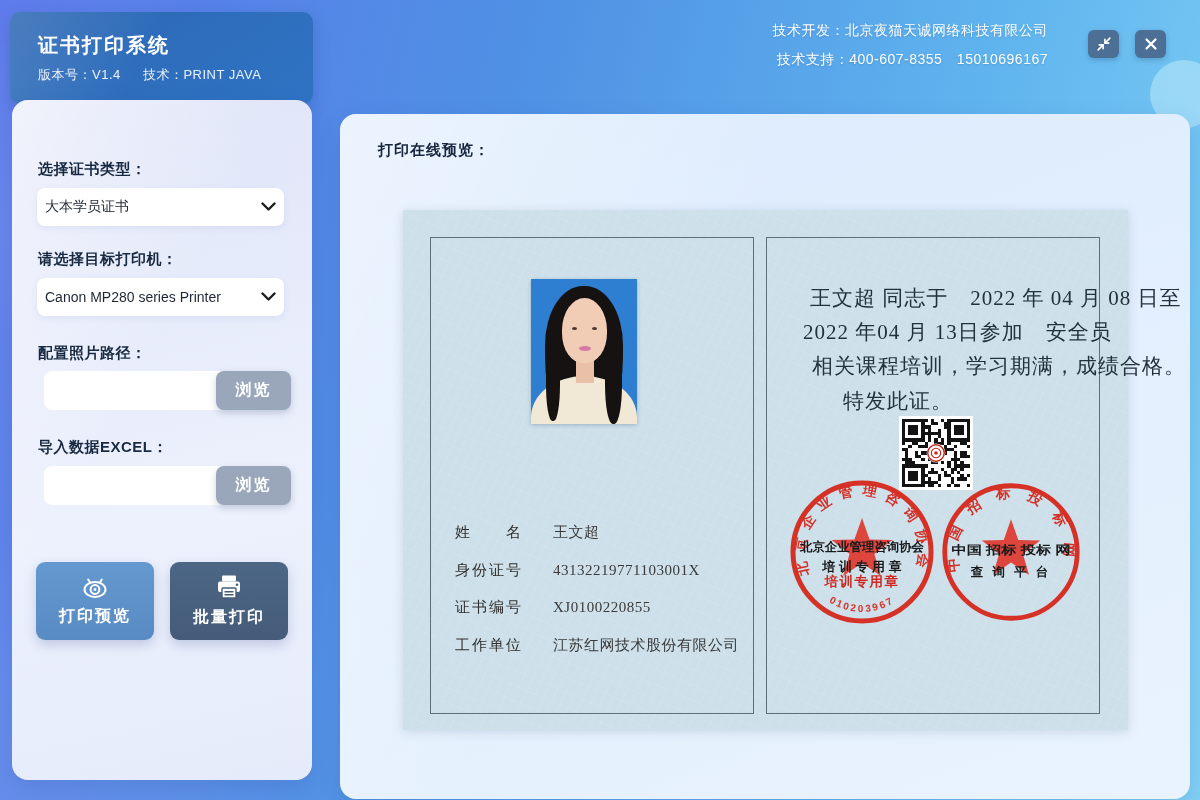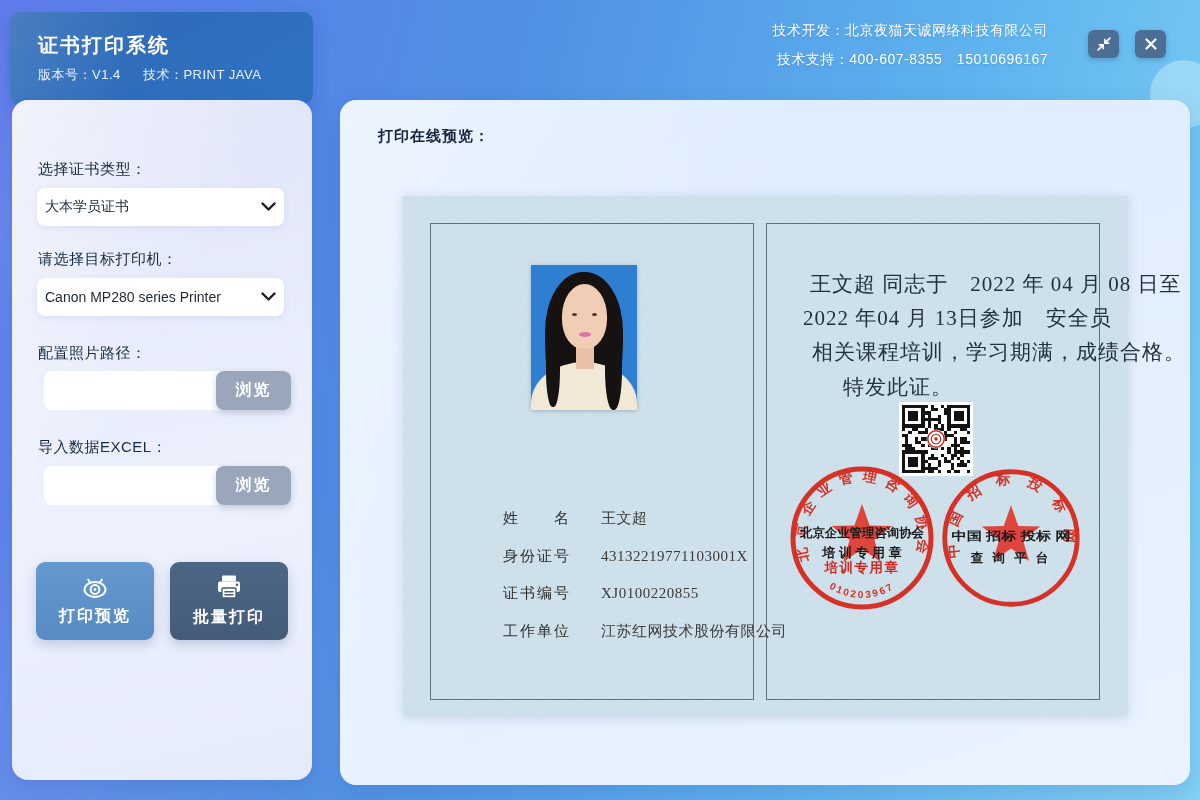--- a/index.html
+++ b/index.html
@@ -36,40 +36,40 @@
     z-index:3; box-shadow:0 2px 5px rgba(20,50,100,.25); }
   .win-btn svg { display:block; }
   .btn-min { left:1088px; } .btn-close { left:1135px; }
 
   
   .sidebar { position:absolute; left:12px; top:100px; width:300px; height:680px; border-radius:16px;
     background:linear-gradient(168deg,#dfe4f8 0%, #edf1fd 60%, #e6ebfb 100%); z-index:2;
     box-shadow:0 8px 22px rgba(35,70,150,.18); }
   .sidebar::before { content:""; position:absolute; inset:0; border-radius:16px; pointer-events:none;
     background:linear-gradient(118deg, rgba(255,255,255,.55) 0%, rgba(255,255,255,0) 42%); }
-  .s-label { position:absolute; left:26px; font-size:15px; font-weight:normal; color:#182a42; letter-spacing:.5px; }
+  .s-label { position:absolute; left:26px; font-size:15px; font-weight:bold; color:#182a42; letter-spacing:.5px; }
   .select-box { position:absolute; left:25px; width:247px; height:38px; background:#fff; border-radius:8px;
     display:flex; align-items:center; padding:0 8px; cursor:pointer;
     box-shadow:0 2px 6px rgba(80,110,180,.10); }
   .select-box .sel-text { flex:1; font-size:14px; color:#1f2733; white-space:nowrap; overflow:hidden; }
   .file-row { position:absolute; left:32px; width:247px; height:39px;padding-left:12px; }
   .file-row input { position:absolute; left:0; top:0; width:184px; height:39px; border:none;
     border-radius:8px 0 0 8px; background:#fff; padding:0 10px; font-size:14px; color:#1f2733; outline:none; }
   .browse-btn { position:absolute; left:172px; top:0; width:75px; height:39px; border:none; border-radius:8px;
     background:#9aa7ba; color:#fff; font-size:16px; font-weight:bold; letter-spacing:2px; cursor:pointer;
     box-shadow:0 3px 7px rgba(60,80,110,.25); }
   .action-btn { position:absolute; top:462px; width:118px; height:78px; border:none; border-radius:9px;
     color:#fff; font-size:16px; font-weight:bold; letter-spacing:2px; cursor:pointer;
     display:flex; flex-direction:column; align-items:center; justify-content:center; gap:7px;
     box-shadow:0 5px 12px rgba(40,70,130,.22); }
   .btn-preview { left:24px; background:linear-gradient(180deg,#6598cf,#588bc3); }
   .btn-batch   { left:158px; background:linear-gradient(180deg,#4c6685,#445c79); }
 
   
-  .main-panel { position:absolute; left:340px; top:100px; width:850px; height:685px; border-radius:16px;
+  .main-panel { position:absolute; left:340px; top:114px; width:850px; height:685px; border-radius:16px;
     background:linear-gradient(160deg,#dcebfd 0%, #e9f3fe 100%); z-index:2;
     box-shadow:0 8px 22px rgba(35,70,150,.16); }
   .main-panel::before { content:""; position:absolute; inset:0; border-radius:16px; pointer-events:none;
     background:linear-gradient(118deg, rgba(255,255,255,.45) 0%, rgba(255,255,255,0) 40%); }
   .preview-title { position:absolute; left:38px; top:27px; font-size:15px; font-weight:bold;
     color:#17263e; letter-spacing:1px; }
 
   
   .certificate { position:absolute; left:63px; top:96px; width:725px; height:520px;
     background:#cfe1eb; box-shadow:0 2px 10px rgba(60,90,120,.18);
@@ -90,21 +90,21 @@
   .ph-strand-l { left:14%; top:42%; width:13%; height:56%; background:#171212; border-radius:0 0 45% 45%; }
   .ph-strand-r { left:70%; top:40%; width:16%; height:60%; background:#171212; border-radius:0 0 45% 45%; }
   .ph-neck  { left:42%; top:55%; width:17%; height:17%; background:#eac0a8; }
   .ph-face  { left:29%; top:13%; width:43%; height:45%; background:#f2cdb6; border-radius:50% 50% 46% 46%; }
   .ph-eye   { position:absolute; top:44%; width:5px; height:3px; background:#4c362e; border-radius:50%; }
   .ph-eye.l { left:22%; } .ph-eye.r { right:22%; }
   .ph-lips  { position:absolute; left:50%; top:74%; width:12px; height:5px; margin-left:-6px;
     background:#d478a6; border-radius:50%; }
 
   .cert-field { position:absolute; left:52px; font-size:15px; color:#30302e; white-space:nowrap; }
-  .cert-field .f-label { display:inline-block; width:76px; letter-spacing:2px;margin-left:48px; }
+  .cert-field .f-label { display:inline-block; width:76px; letter-spacing:2px; }
   .cert-field .f-value { margin-left:22px; letter-spacing:.5px; color:#3a3a3a; }
 
   .cert-line { position:absolute; font-size:21px; color:#22313a; letter-spacing:1px; white-space:nowrap; }
 
   .qr { position:absolute; left:496px; top:206px; width:74px; height:74px; background:#fff; padding:3px; }
   .qr svg { display:block; width:100%; height:100%; shape-rendering:crispEdges; }
 
   .stamp { position:absolute; opacity:.95; }
   .stamp svg { display:block; overflow:visible;
     font-family:"Liberation Sans","DejaVu Sans",sans-serif; }

